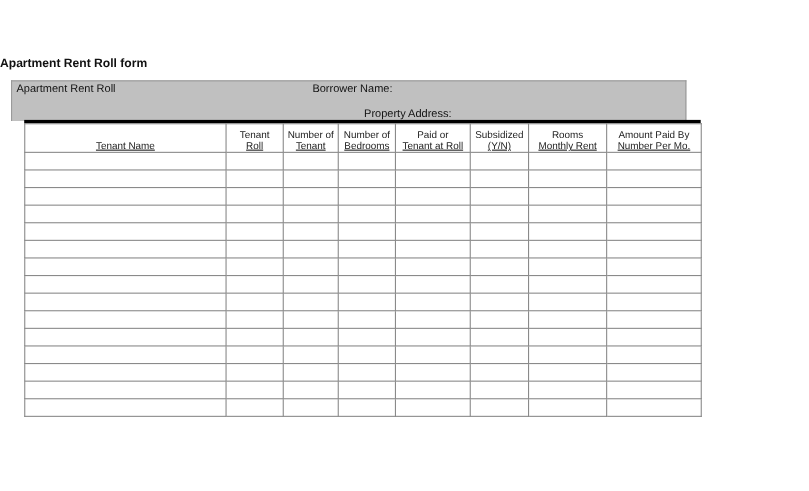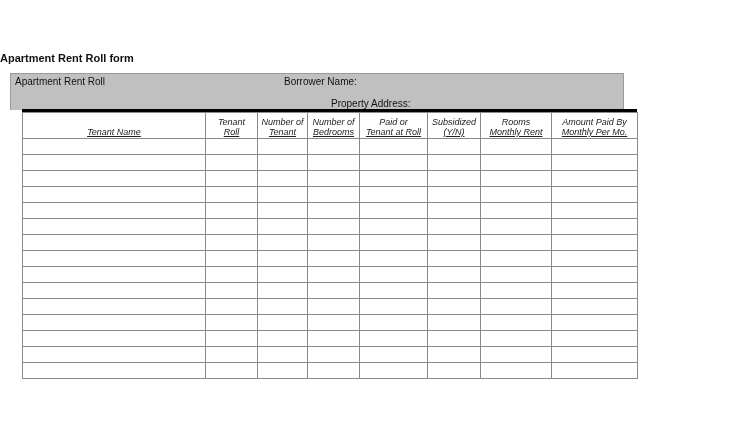--- a/index.html
+++ b/index.html
@@ -4,21 +4,21 @@
 <style>
   html, body { margin:0; padding:0; background:#ffffff; }
   body { width:735px; height:446px; position:relative; overflow:hidden; font-family:"Liberation Sans", sans-serif; color:#111; }
   .title { position:absolute; left:0; width:723px; top:52px; text-align:left; font-weight:bold; font-size:11px; }
   .title span { position:relative; left:0px; }
   .band { position:absolute; left:10px; top:73px; width:614px; height:37px; background:#c0c0c0; border:1px solid #9a9a9a; border-bottom:none; box-sizing:border-box; }
   .band .lbl { position:absolute; font-size:10px; color:#111; }
   .thick { position:absolute; left:22px; top:109px; width:615px; height:3px; background:#000; }
   table.grid { position:absolute; left:22px; top:112px; width:615px; border-collapse:collapse; table-layout:fixed; }
   table.grid td, table.grid th { border:1px solid #8a8a8a; padding:0; font-weight:normal; font-size:9px; line-height:10px; text-align:center; vertical-align:bottom; color:#222; }
-  table.grid th { height:24px; padding-bottom:1px;font-style:italic; }
+  table.grid th { height:24px; padding-bottom:1px; }
   table.grid td { height:15px; }
   .u { text-decoration:underline; }
 </style>
 </head>
 <body>
 
 <div class="title"><span>Apartment Rent Roll form</span></div>
 
 <div class="band">
   <span class="lbl" style="left:4px; top:2px;">Apartment Rent Roll</span>
@@ -63,21 +63,21 @@
       <th>
           <div>Subsidized</div>
           <div class="u">(Y/N)</div>
         </th>
       <th>
           <div>Rooms</div>
           <div class="u">Monthly Rent</div>
         </th>
       <th>
           <div>Amount Paid By</div>
-          <div class="u">Monthly Per Mo.</div>
+          <div class="u">Number Per Mo.</div>
         </th>
     </tr>
   </thead>
   <tbody id="rows">
       <tr>
         <td></td>
         <td></td>
         <td></td>
         <td></td>
         <td></td>

